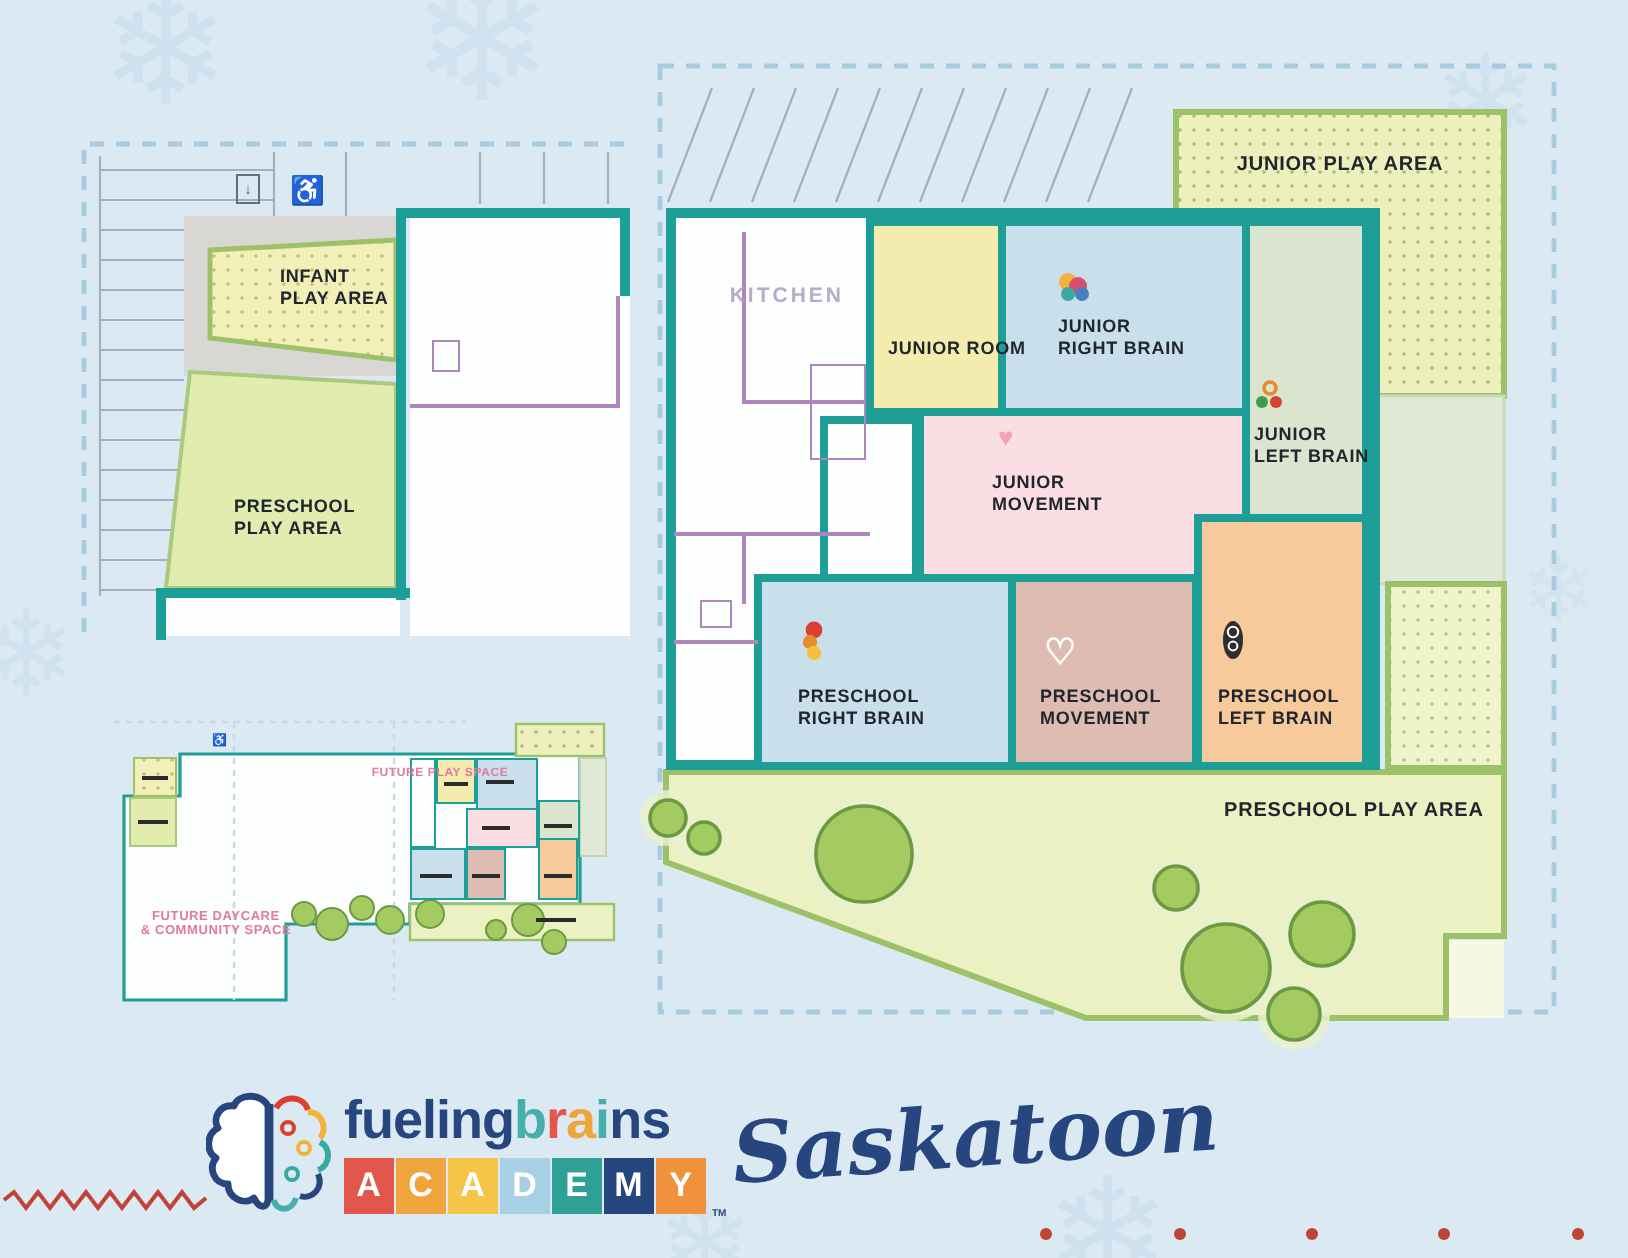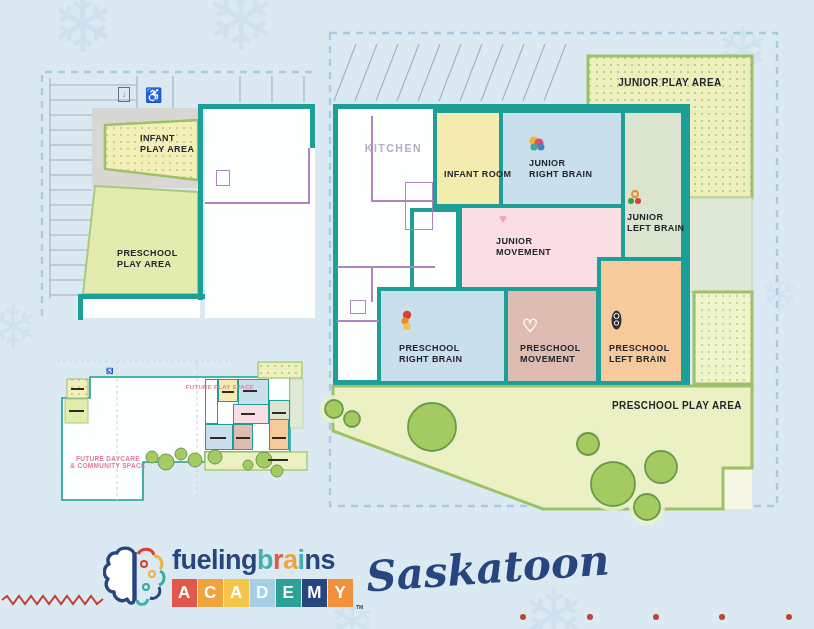--- a/index.html
+++ b/index.html
@@ -191,21 +191,21 @@
 
   <div class="pwall" style="left:371px;top:116px;width:2px;height:86px;"></div>
   <div class="pwall" style="left:371px;top:200px;width:62px;height:2px;"></div>
   <div class="pwall" style="left:337px;top:266px;width:98px;height:2px;"></div>
   <div class="pwall" style="left:371px;top:266px;width:2px;height:36px;"></div>
   <div class="pwall" style="left:337px;top:320px;width:42px;height:2px;"></div>
   <div class="pbox" style="left:405px;top:182px;width:28px;height:48px;"></div>
   <div class="pbox" style="left:350px;top:300px;width:16px;height:14px;"></div>
 
   <span class="lbl" style="left: 352px; top: 142px; width: 70px; text-align: right; font-size: 10.5px; letter-spacing: 1.5px; color: rgb(183, 170, 202);">KITCHEN</span>
-  <span class="lbl" style="left:444px;top:169px;white-space:nowrap;">INFANT ROOM</span>
+  <span class="lbl" style="left:444px;top:169px;white-space:nowrap;">JUNIOR ROOM</span>
   <span class="lbl" style="left:590px;top:77px;width:160px;text-align:center;font-size:10px;white-space:nowrap;">JUNIOR PLAY AREA</span>
 
   <svg class="icon" style="left:527px;top:136px;" width="20" height="17" viewBox="0 0 20 17">
     <circle cx="7" cy="5" r="4.5" fill="#F2B33C"></circle>
       <circle cx="12" cy="7" r="4.5" fill="#D94F6B"></circle>
     <circle cx="14" cy="11" r="3.5" fill="#4A7FBF"></circle>
       <circle cx="7" cy="11" r="3.5" fill="#3AA8A3"></circle>
   </svg>
   <span class="lbl" style="left:529px;top:158px;">JUNIOR
 RIGHT BRAIN</span>

